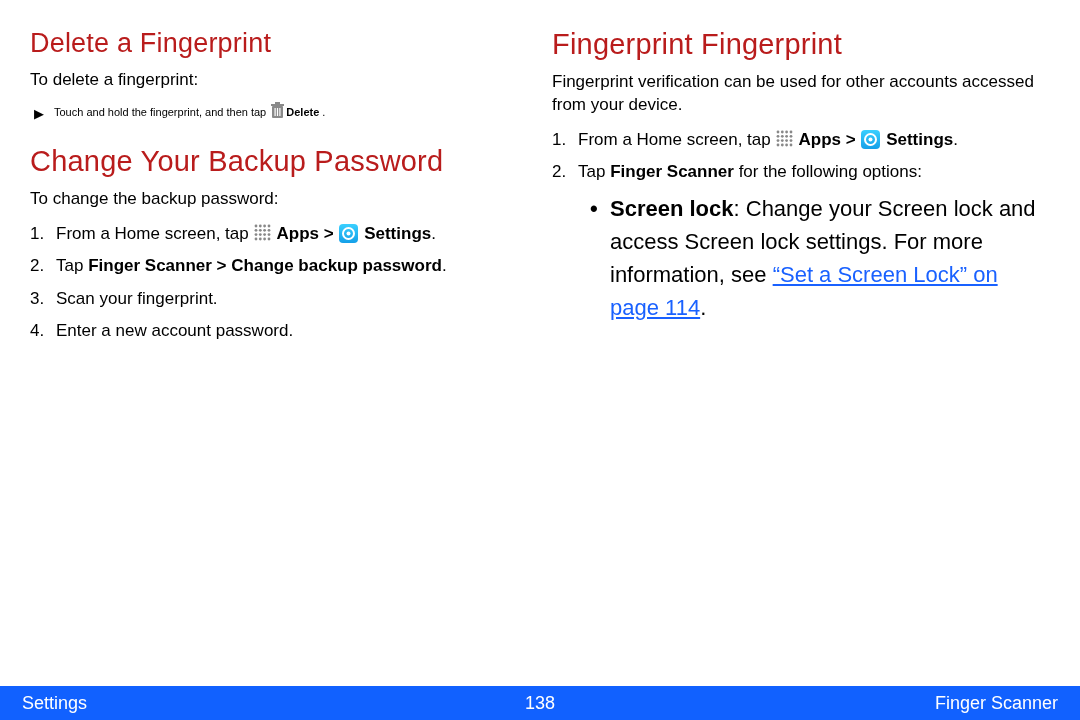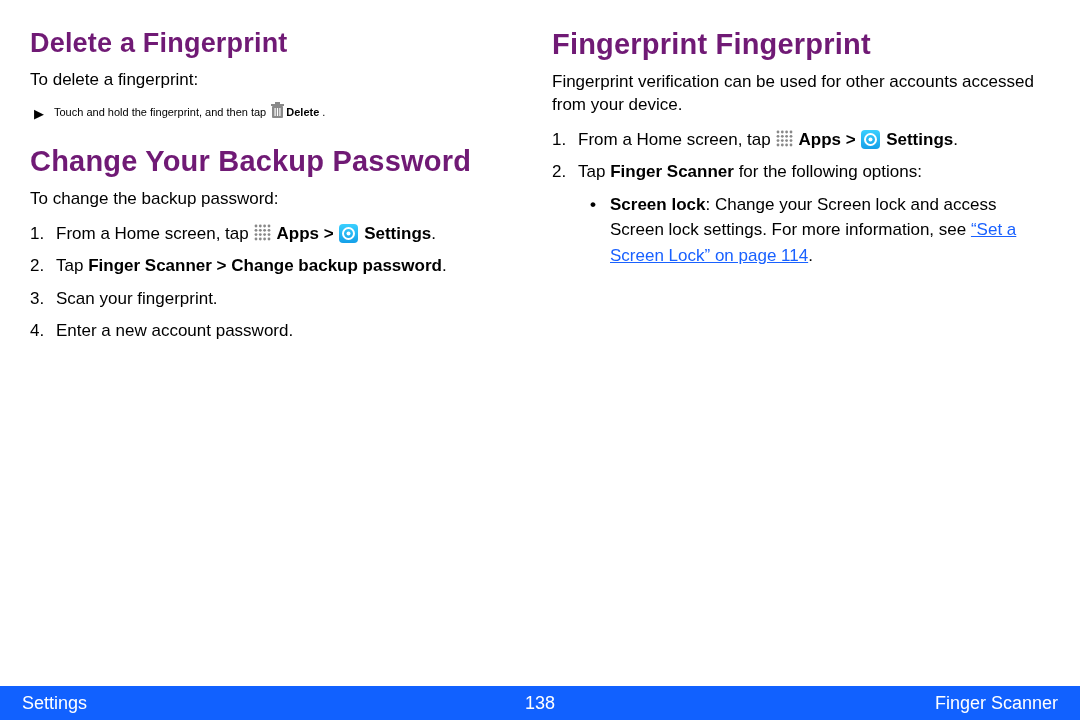--- a/index.html
+++ b/index.html
@@ -1,31 +1,31 @@
 <!DOCTYPE html>
 <html><head>
 <meta charset="utf-8">
 <style>
   * { margin: 0; padding: 0; box-sizing: border-box; }
   html, body { width: 1080px; height: 720px; font-family: Arial, Helvetica, sans-serif; background: #fff; color: #000; }
   .page { width: 1080px; height: 720px; position: relative; }
   .content { display: flex; padding: 28px 30px 0 30px; gap: 24px; }
   .col { flex: 1; }
-  h2.blue { color: #701a75; font-weight: 700; font-size: 27px; margin-bottom: 10px; letter-spacing: 0.2px; }
+  h2.blue { color: #b91c1c; font-weight: 400; font-size: 27px; margin-bottom: 10px; letter-spacing: 0.2px; }
   h2.blue.big { font-size: 29px; }
   p.intro { font-size: 17px; margin-bottom: 10px; line-height: 1.35; }
   .tri-row { display: flex; align-items: flex-start; margin: 6px 0 24px 4px; }
   .tri { font-size: 13px; margin-top: 4px; margin-right: 10px; }
   .tri-body { font-size: 11px; line-height: 1.45; }
   ol.num { list-style: none; margin: 4px 0 0 0; }
   ol.num > li { font-size: 17px; line-height: 1.55; margin-bottom: 6px; display: flex; }
   ol.num > li > .n { width: 26px; flex-shrink: 0; }
   ol.num > li > .b { flex: 1; }
   ul.bul { list-style: none; margin: 6px 0 0 12px; }
-  ul.bul > li { font-size: 17px; line-height: 1.5; margin-bottom: 10px; display: flex; }
+  ul.bul > li { font-size: 22px; line-height: 1.5; margin-bottom: 10px; display: flex; }
   ul.bul > li::before { content: "•"; width: 20px; flex-shrink: 0; font-weight: bold; }
   b { font-weight: bold; }
   .link { color: #1961ff; text-decoration: underline; }
   .icon-apps { display: inline-block; width: 17px; height: 17px; vertical-align: -2px; position: relative; margin: 0 1px; }
   .icon-apps svg { width: 17px; height: 17px; }
   .icon-settings { display: inline-block; width: 19px; height: 19px; vertical-align: -4px; border-radius: 4px; background: linear-gradient(#3ad0ff,#149fe8); position: relative; margin: 0 1px; }
   .icon-settings svg { position: absolute; top: 2px; left: 2px; width: 15px; height: 15px; }
   .icon-trash { display: inline-block; width: 15px; height: 17px; vertical-align: -3px; margin: 0 1px; }
   .icon-trash svg { width: 15px; height: 17px; }
   .footer { position: absolute; left: 0; bottom: 0; width: 1080px; height: 34px; background: #1161ff; color: #fff; display: flex; align-items: center; justify-content: space-between; padding: 0 22px; font-size: 18px; }

